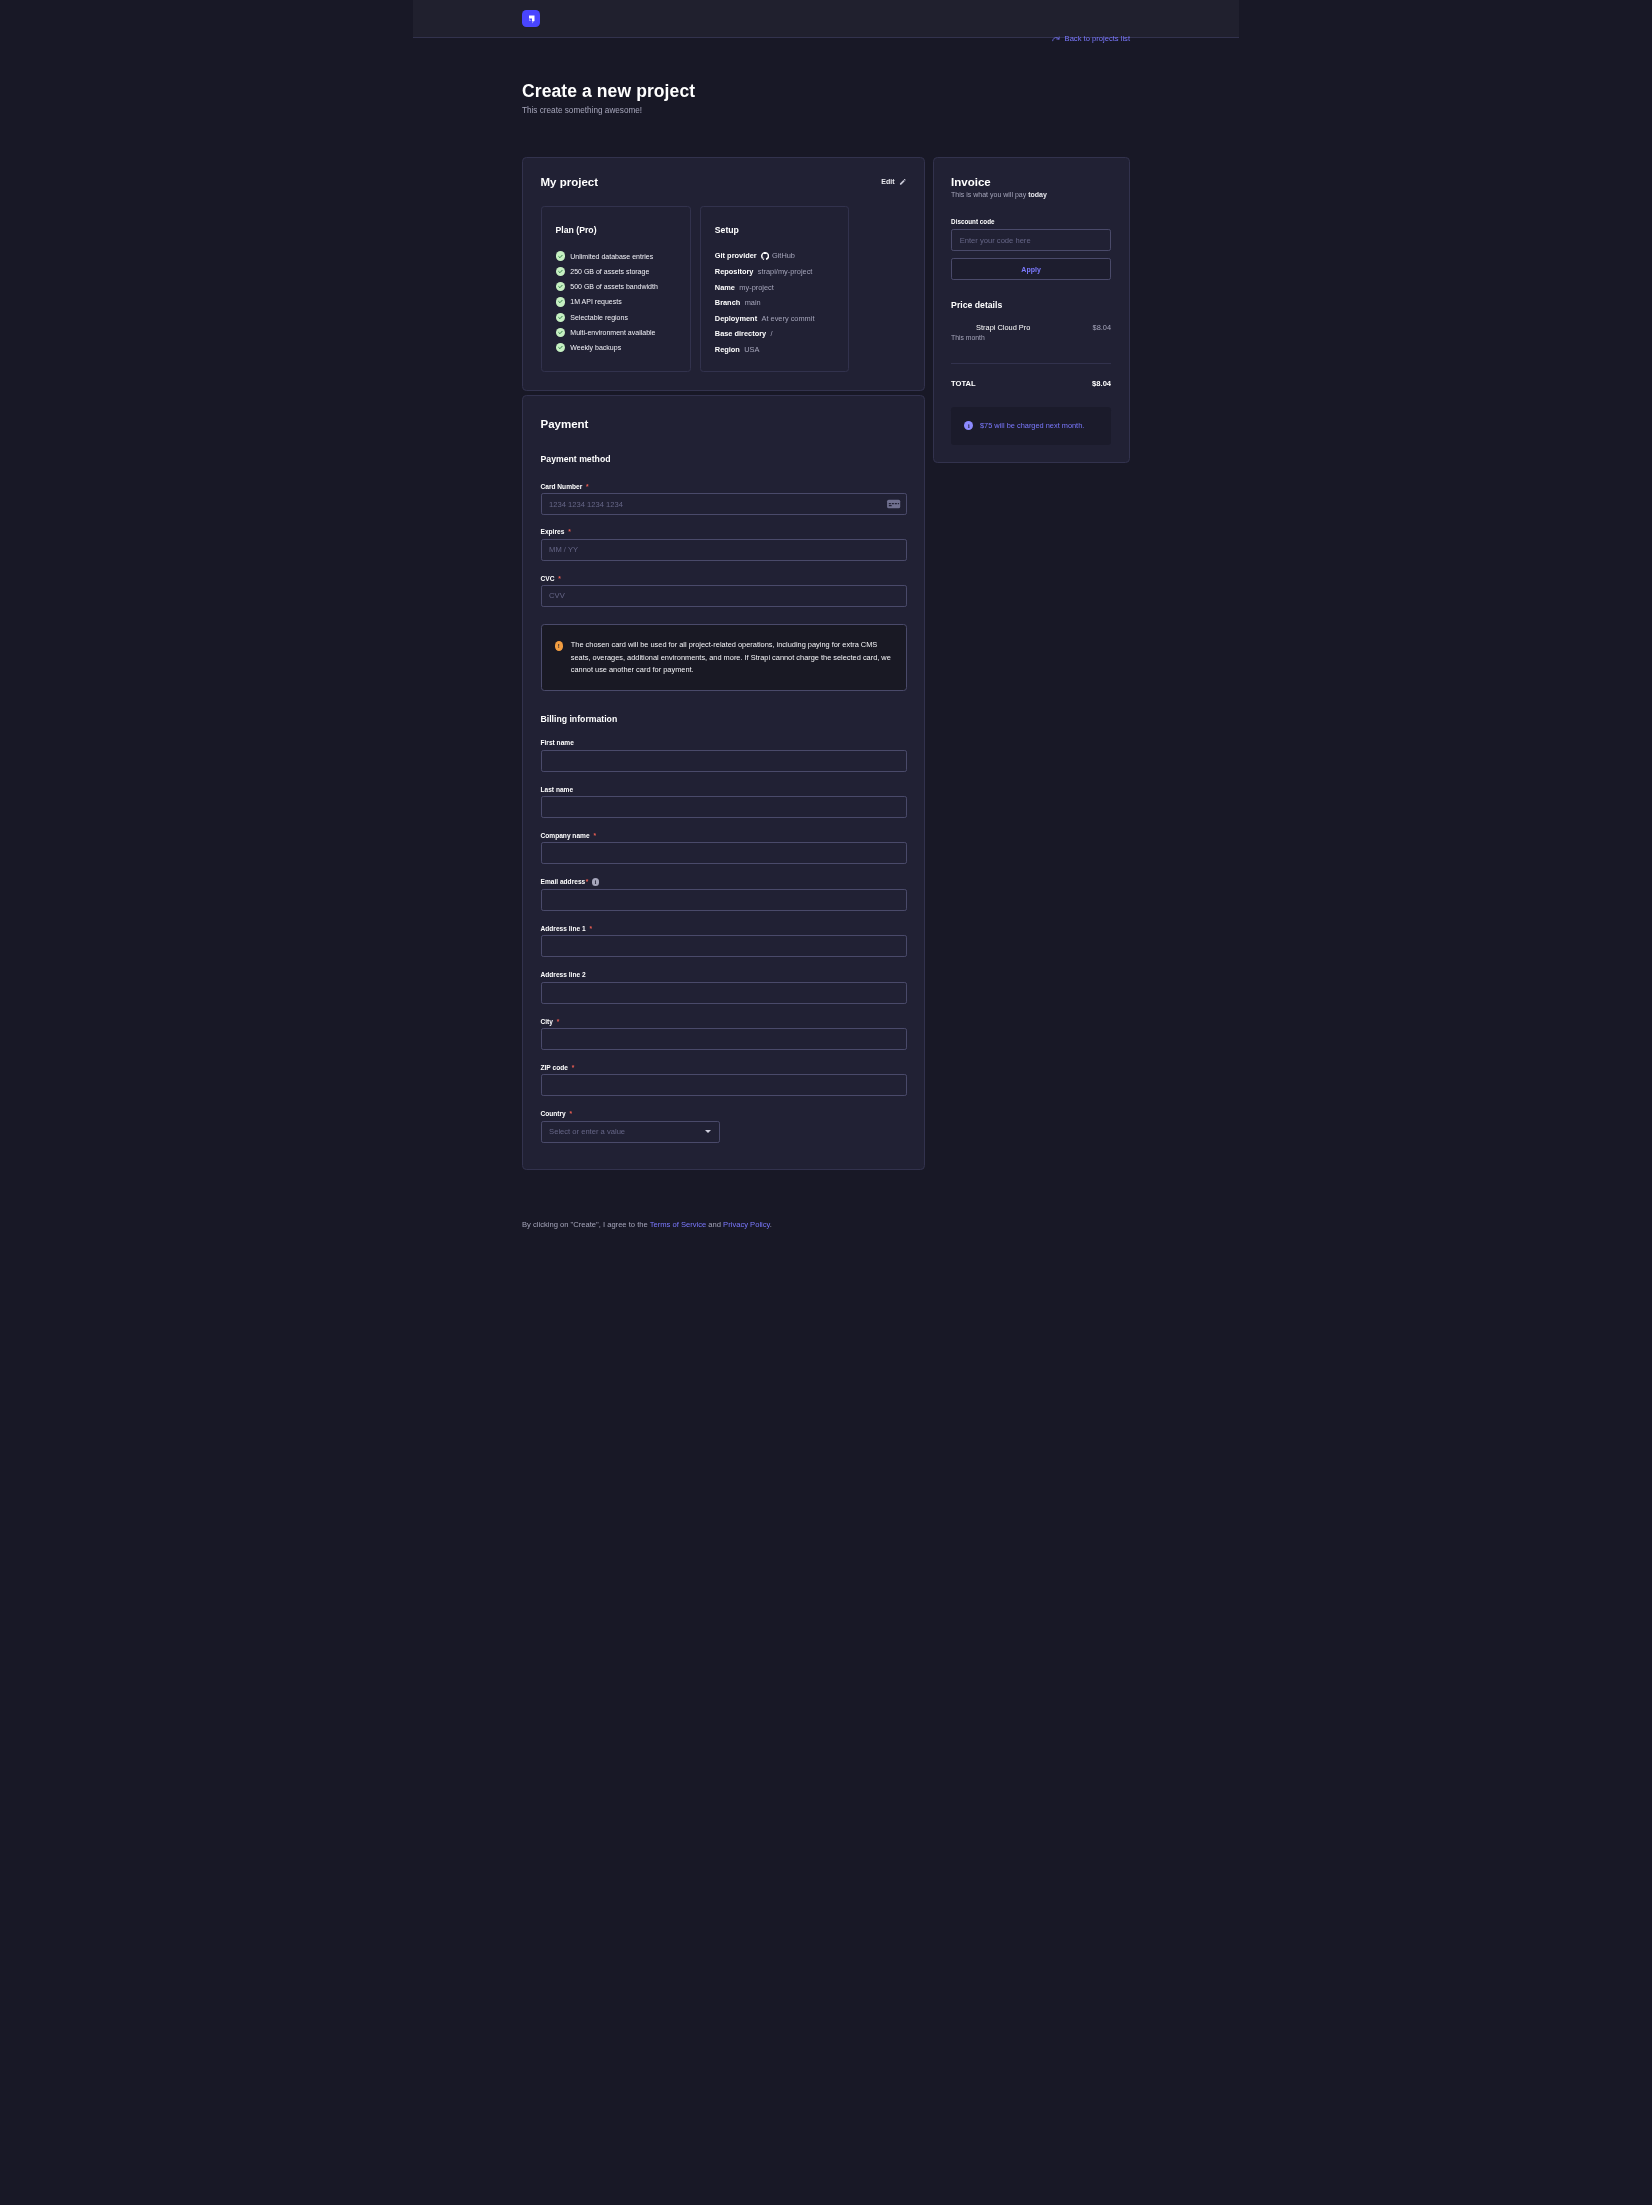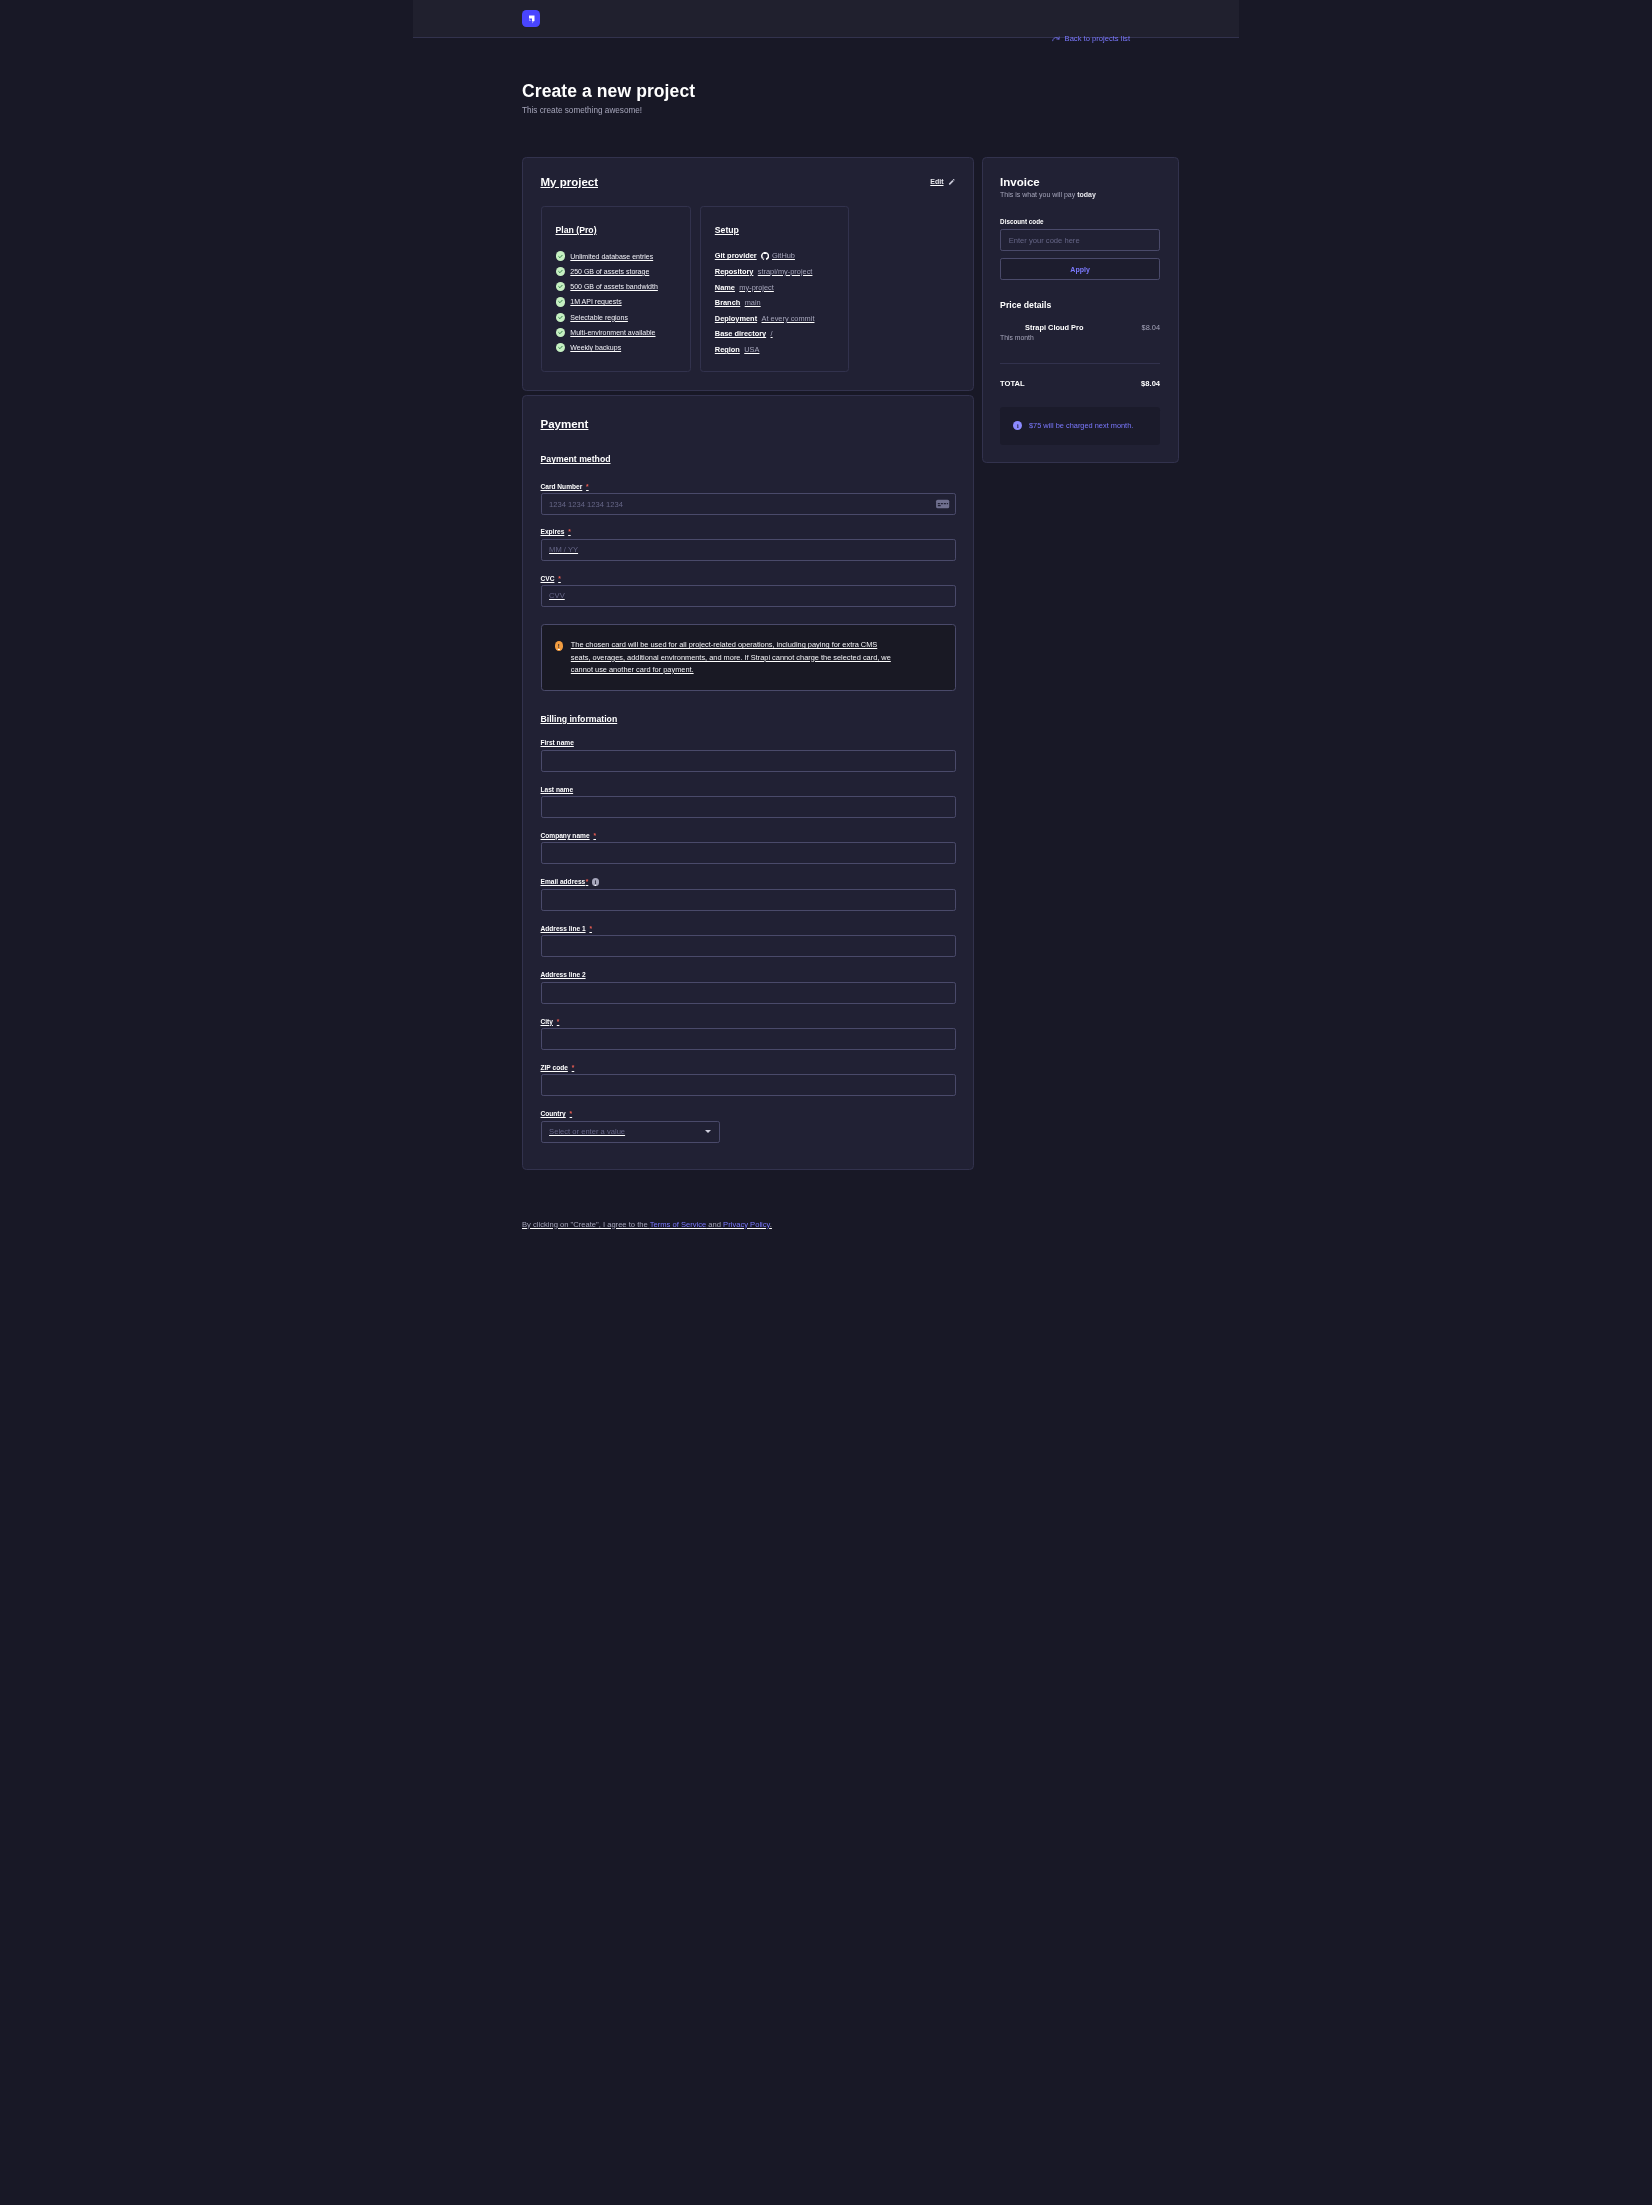--- a/index.html
+++ b/index.html
@@ -35,21 +35,21 @@
   .back-link{
     display:flex;align-items:center;gap:4.4px;color:var(--link);
     font-size:7.6px;font-weight:500;text-decoration:none;cursor:pointer;margin-top:40px;
   }
   
   main{width:608px;margin:0 auto;padding-top:43px;}
   h1{font-size:17.5px;font-weight:700;letter-spacing:0.1px;}
   .subtitle{font-size:8.2px;color:var(--txt-soft);margin-top:4.4px;}
   
   .content{display:flex;gap:7.6px;margin-top:42px;align-items:flex-start;}
-  .col-main{width:452px;flex:none;text-decoration:underline;}
+  .col-main{width:403px;flex:none;}
   .col-side{width:197px;flex:none;}
   .card{
     background:var(--card-bg);border:0.5px solid var(--card-border);
     border-radius:4.4px;padding:17.5px;
   }
   
   .project-head{display:flex;align-items:center;justify-content:space-between;}
   h2{font-size:11.5px;font-weight:700;}
   .edit-btn{display:flex;align-items:center;gap:4.4px;font-size:7px;font-weight:600;color:#eaeaef;cursor:pointer;background:none;border:none;}
   .boxes{display:flex;gap:9.3px;margin-top:18.6px;}
@@ -75,21 +75,21 @@
     height:22px;color:#fff;font-size:7.6px;padding:0 7.6px;outline:none;width:100%;
     font-family:"Liberation Sans","DejaVu Sans",sans-serif;
   }
   input::placeholder{color:var(--placeholder);}
   .apply-btn{
     flex:none;height:22px;padding:0 7.6px;border-radius:2.2px;background:#1d1d2e;
     border:0.5px solid var(--input-border);color:var(--link);font-size:7px;font-weight:700;cursor:pointer;
   }
   .price-title{margin-top:19.7px;}
   .price-row{display:flex;justify-content:space-between;margin-top:13px;font-size:7.4px;}
-  .price-row .name{font-weight:700;padding-left:25px;}
+  .price-row .name{font-weight:400;padding-left:25px;}
   .price-row .amt{color:var(--txt-soft);}
   .price-period{font-size:6.8px;color:var(--txt-soft);margin-top:2.2px;}
   .divider{height:0.5px;background:var(--card-border);margin-top:22px;}
   .total-row{display:flex;justify-content:space-between;margin-top:15.3px;font-size:7.6px;font-weight:700;}
   .notice{
     margin-top:18.6px;background:var(--box-dark);border-radius:3.3px;height:38px;
     display:flex;align-items:center;gap:6.6px;padding:0 13px;
   }
   .notice p{font-size:7.4px;color:var(--link);}
   .info-dot{

